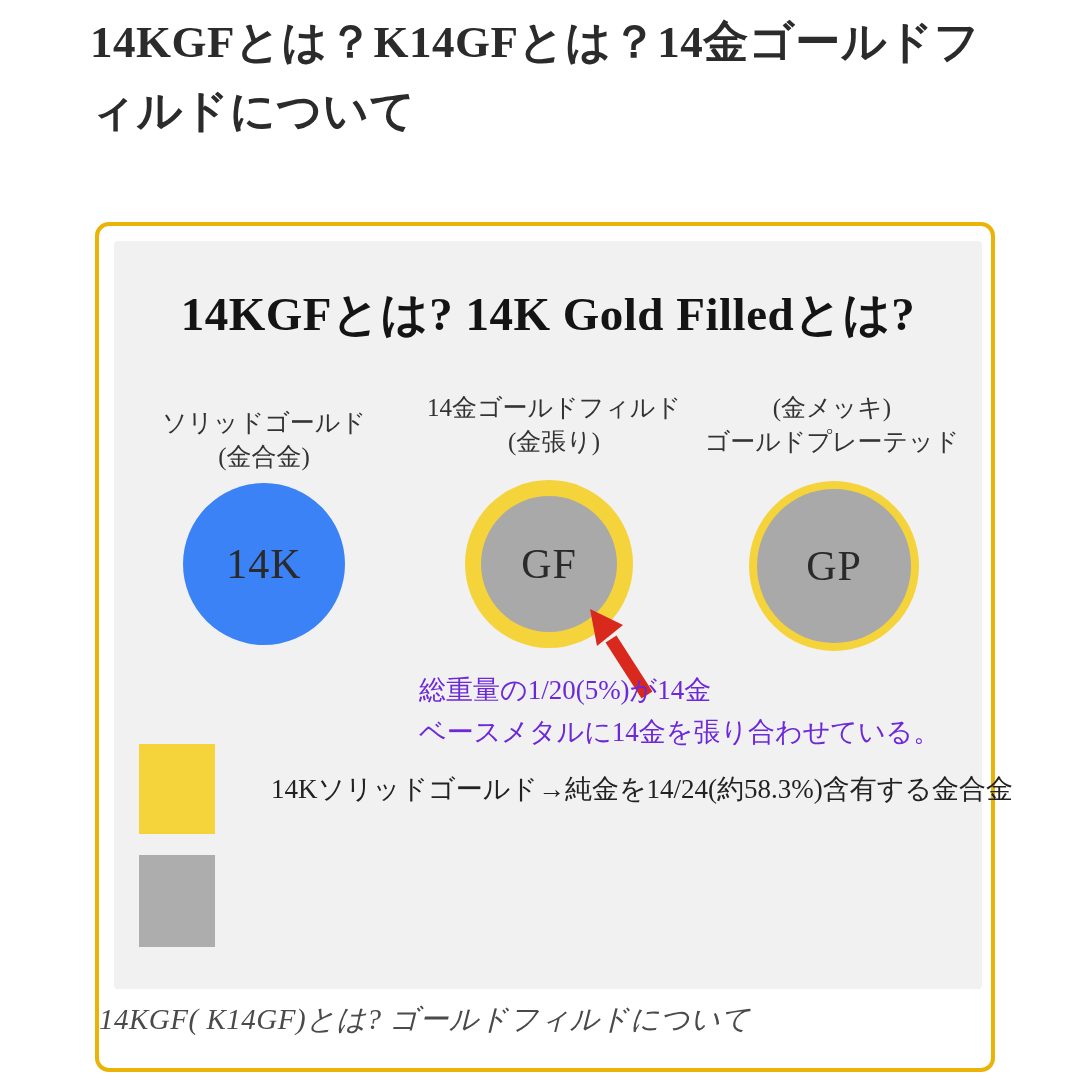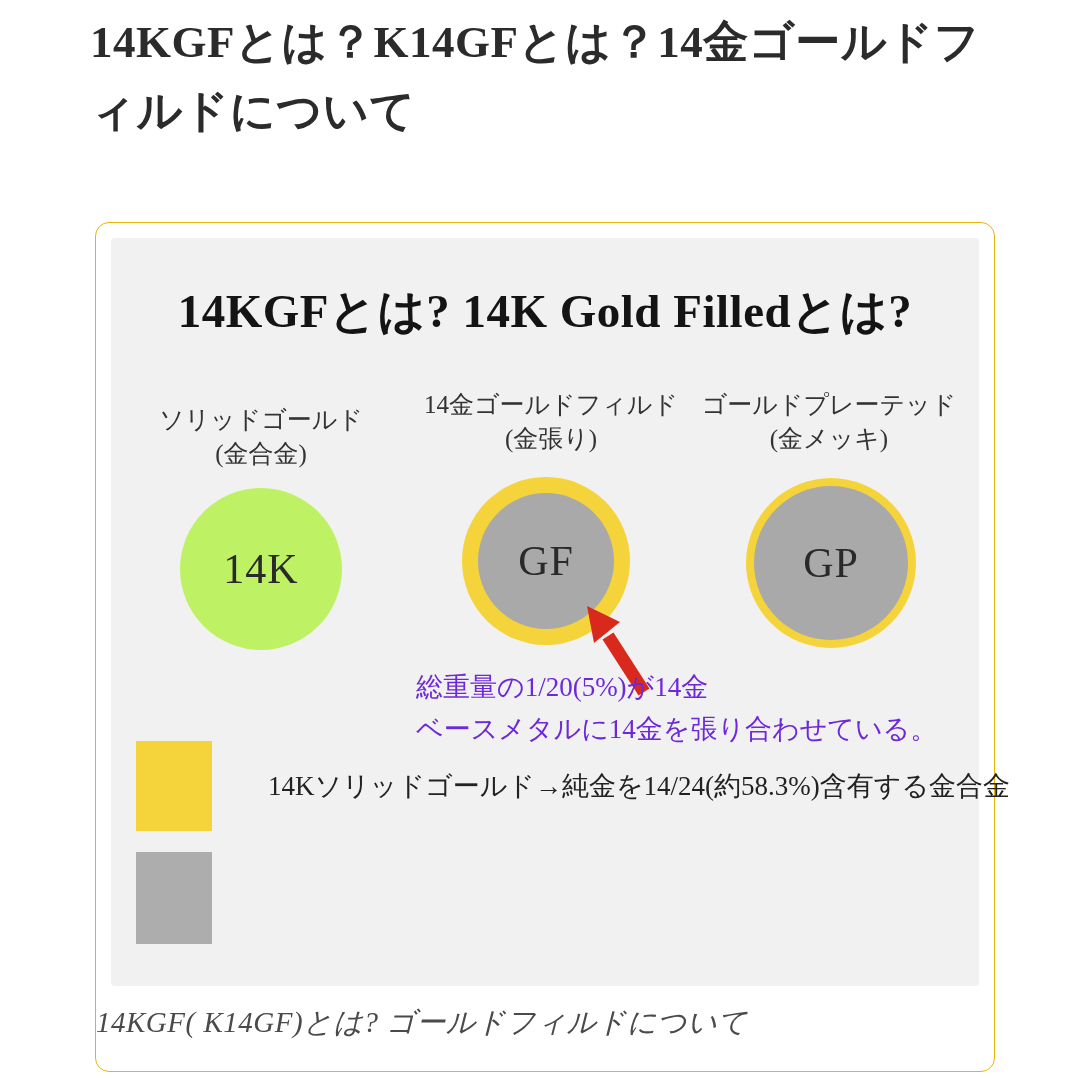--- a/index.html
+++ b/index.html
@@ -14,21 +14,21 @@
   
   .article-heading {
     position: absolute; left: 90px; top: 8px; width: 920px;
     font-size: 45px; font-weight: 700; color: #2b2b2b;
     line-height: 69px; letter-spacing: 0.5px;
   }
 
   
   .figure-card {
     position: absolute; left: 95px; top: 222px; width: 900px; height: 850px;
-    background: #ffffff; border: 1px solid #eab308; border-radius: 14px;
+    background: #ffffff; border: 4px solid #eab308; border-radius: 14px;
   }
   .figure-panel {
     position: absolute; left: 15px; top: 15px; width: 868px; height: 748px;
     background: #f1f1f2; border-radius: 4px;
   }
 
   .panel-title {
     position: absolute; left: 0; top: 42px; width: 100%;
     text-align: center; font-size: 47px; font-weight: 700; color: #141414;
     letter-spacing: 0.5px;
@@ -40,22 +40,22 @@
   }
   .col-label.c0 { left: 0px; margin-top: 15px; }
   .col-label.c1 { left: 290px; }
   .col-label.c2 { left: 568px; }
 
   .circle { position: absolute; border-radius: 50%; display: flex; align-items: center; justify-content: center; }
   .circle-text { font-size: 42px; color: #2a2a2a; letter-spacing: 1px; }
 
   
   .circle.solid {
-    left: 69px; top: 250px; width: 162px; height: 162px;
-    background: #bef264;
+    left: 69px; top: 242px; width: 162px; height: 162px;
+    background: #3b82f6;
   }
   
   .circle.filled-outer {
     left: 351px; top: 239px; width: 168px; height: 168px;
     background: #f5d33b;
   }
   .circle.filled-inner {
     width: 136px; height: 136px; background: #a9a9a9;
     border-radius: 50%; display: flex; align-items: center; justify-content: center;
   }
@@ -104,22 +104,22 @@
 
       <div class="col-label c0">
         <div>ソリッドゴールド</div>
         <div>(金合金)</div>
       </div>
       <div class="col-label c1">
         <div>14金ゴールドフィルド</div>
         <div>(金張り)</div>
       </div>
       <div class="col-label c2">
+        <div>(金メッキ)</div>
         <div>ゴールドプレーテッド</div>
-        <div>(金メッキ)</div>
       </div>
 
       <div class="circle solid">
         <span class="circle-text">14K</span>
       </div>
 
       <div class="circle filled-outer">
         <div class="circle filled-inner" style="position:static;">
           <span class="circle-text">GF</span>
         </div>

